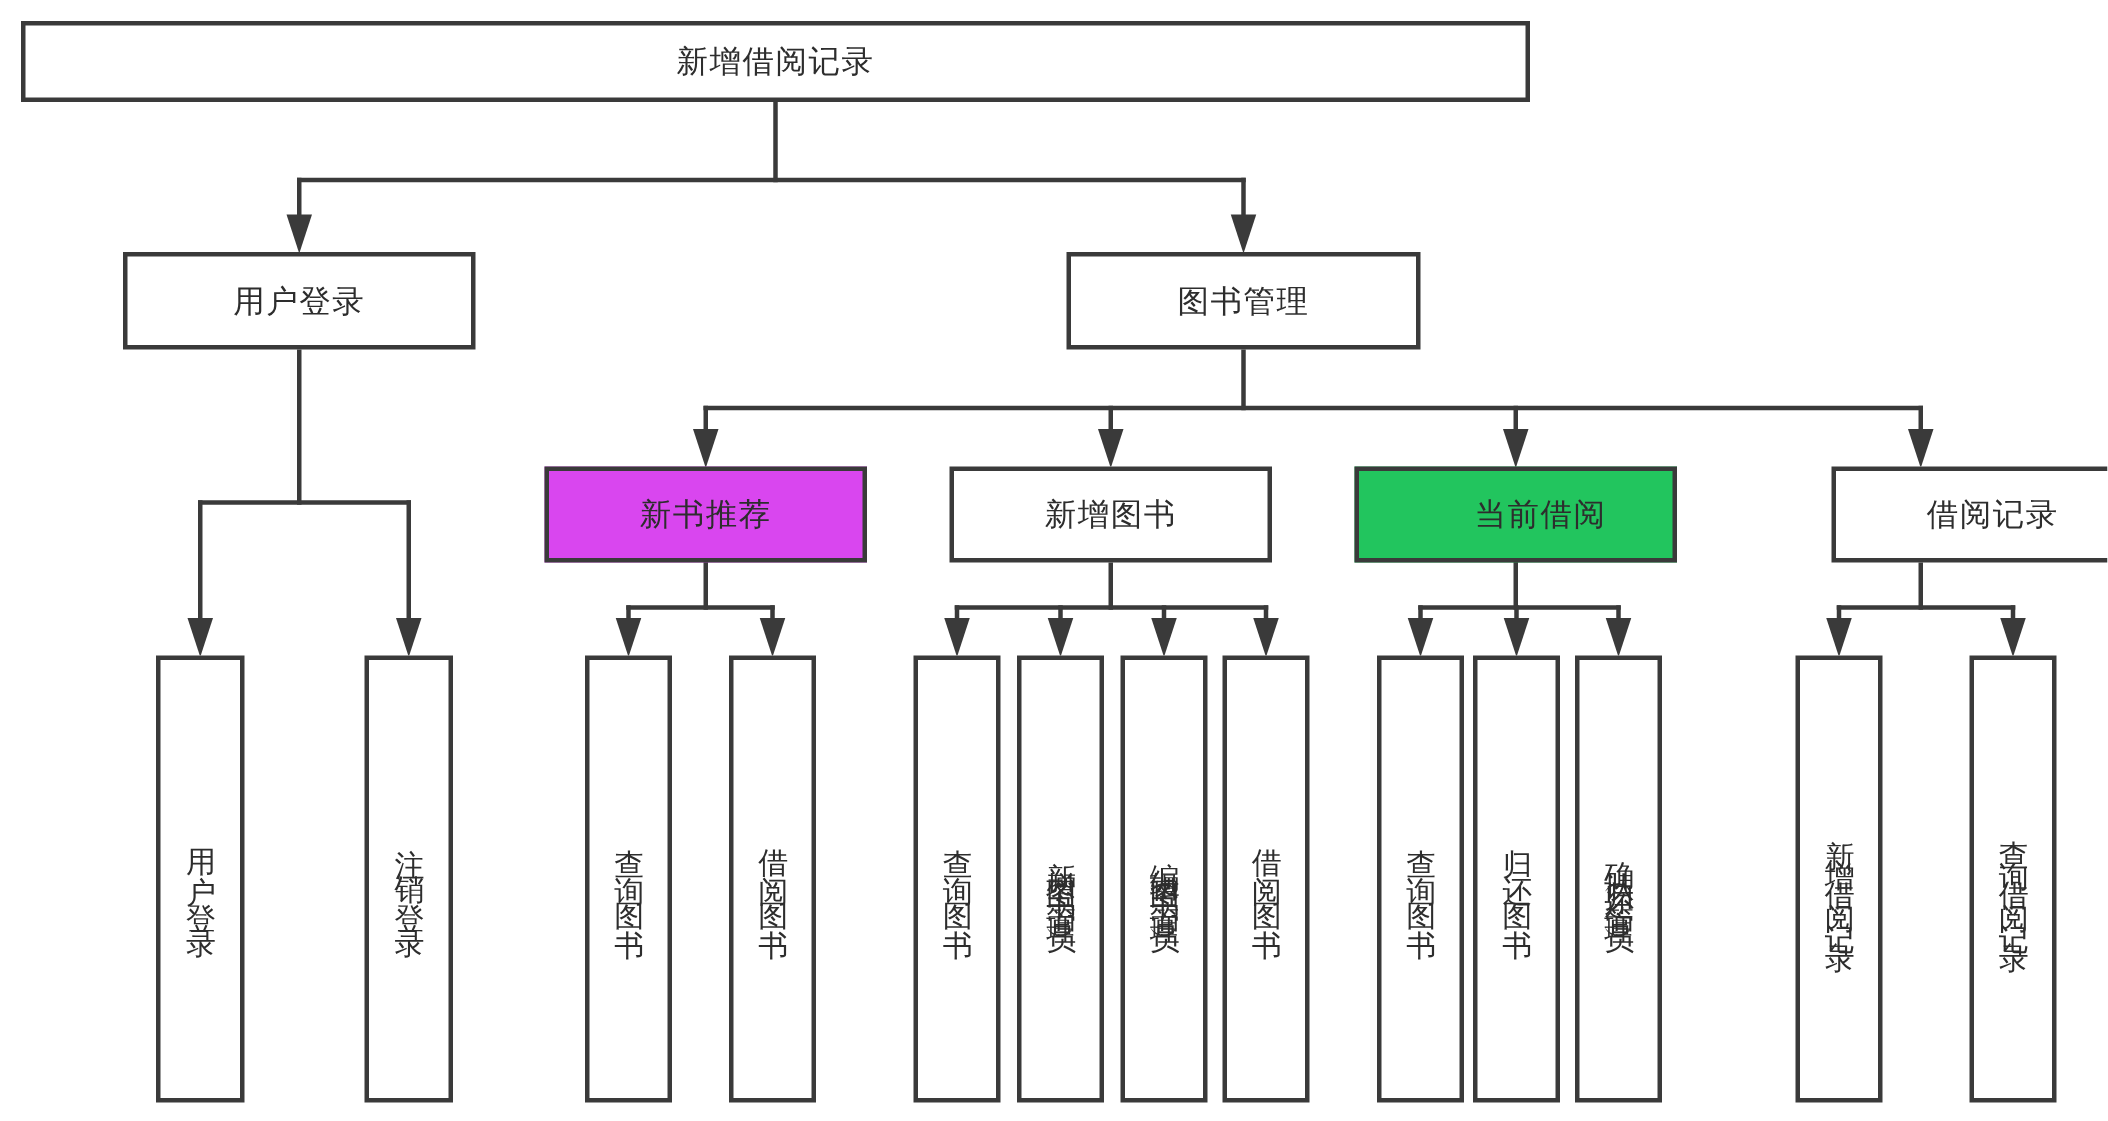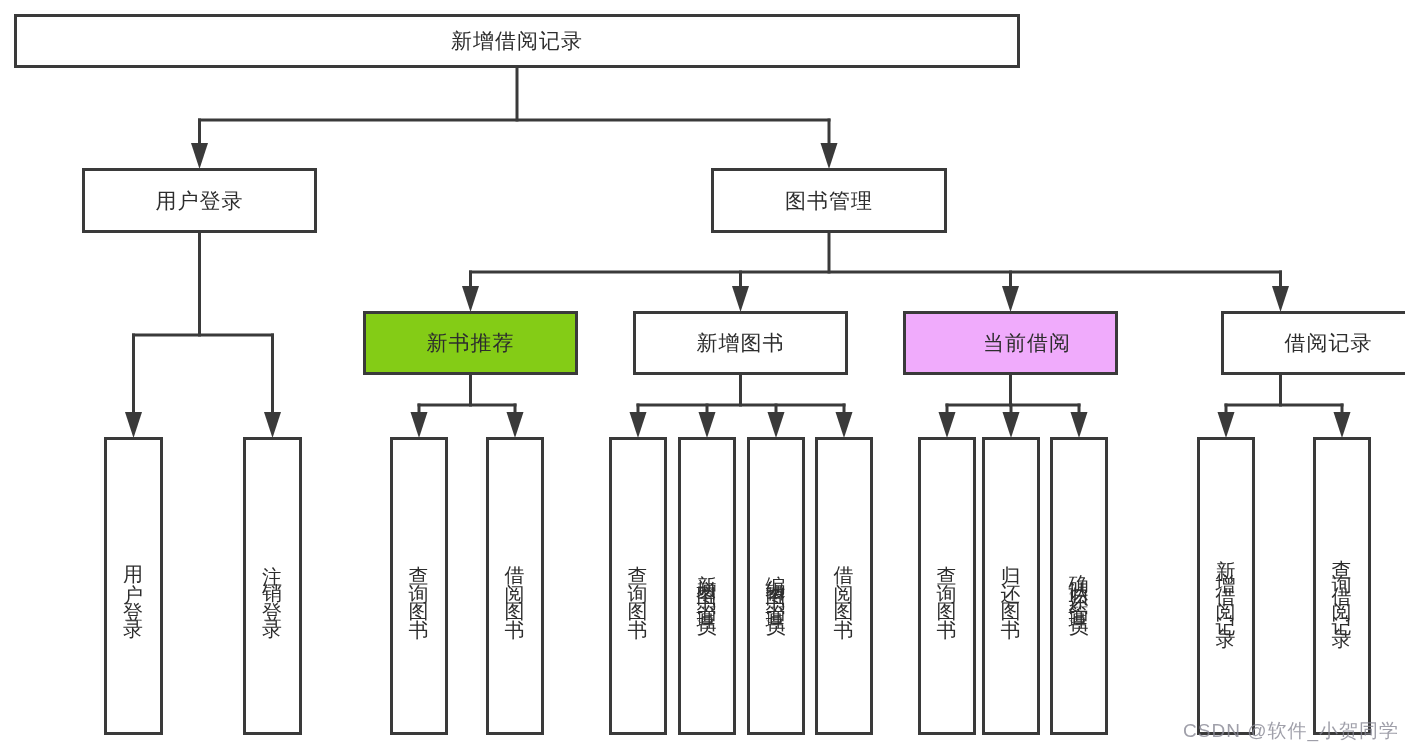--- a/index.html
+++ b/index.html
@@ -112,27 +112,27 @@
   <div id="nodes">
       <div class="node h" style="left: 14px; top: 14px; width: 1006px; height: 54px; border-color: rgb(58, 58, 58); background: rgb(255, 255, 255); color: rgb(45, 45, 45);">
         <span>新增借阅记录</span>
       </div>
       <div class="node h" style="left: 82px; top: 168px; width: 235px; height: 65px; border-color: rgb(58, 58, 58); background: rgb(255, 255, 255); color: rgb(45, 45, 45);">
         <span>用户登录</span>
       </div>
       <div class="node h" style="left: 711px; top: 168px; width: 236px; height: 65px; border-color: rgb(58, 58, 58); background: rgb(255, 255, 255); color: rgb(45, 45, 45); font-family: Liberation Serif, serif;">
         <span>图书管理</span>
       </div>
-      <div class="node h" style="left: 363px; top: 311px; width: 215px; height: 64px; border-color: rgb(58, 58, 58); background: #84cc16; color: rgb(45, 45, 45);">
+      <div class="node h" style="left: 363px; top: 311px; width: 215px; height: 64px; border-color: rgb(58, 58, 58); background: #d946ef; color: rgb(45, 45, 45);">
         <span>新书推荐</span>
       </div>
       <div class="node h" style="left: 633px; top: 311px; width: 215px; height: 64px; border-color: rgb(58, 58, 58); background: rgb(255, 255, 255); color: rgb(45, 45, 45);">
         <span>新增图书</span>
       </div>
-      <div class="node h" style="left: 903px; top: 311px; width: 215px; height: 64px; border-color: rgb(58, 58, 58); background: #f0abfc; color: rgb(45, 45, 45); padding-left: 33px;">
+      <div class="node h" style="left: 903px; top: 311px; width: 215px; height: 64px; border-color: rgb(58, 58, 58); background: #22c55e; color: rgb(45, 45, 45); padding-left: 33px;">
         <span>当前借阅</span>
       </div>
       <div class="node h" style="left: 1173px; top: 311px; width: 215px; height: 64px; border-color: rgb(58, 58, 58); background: rgb(255, 255, 255); color: rgb(45, 45, 45); margin-left: 48px;">
         <span>借阅记录</span>
       </div>
       <div class="node v" style="left: 104px; top: 437px; width: 59px; height: 298px; border-color: rgb(58, 58, 58); background: rgb(255, 255, 255); color: rgb(45, 45, 45);">
         <span style="letter-spacing: 18px;">用户登录</span>
       </div>
       <div class="node v" style="left: 243px; top: 437px; width: 59px; height: 298px; border-color: rgb(58, 58, 58); background: rgb(255, 255, 255); color: rgb(45, 45, 45);">
         <span style="letter-spacing: 18px;">注销登录</span>
@@ -164,14 +164,13 @@
       <div class="node v" style="left: 1050px; top: 437px; width: 58px; height: 298px; border-color: rgb(58, 58, 58); background: rgb(255, 255, 255); color: rgb(45, 45, 45);">
         <span style="letter-spacing: 6px;">确认归还（管理员）</span>
       </div>
       <div class="node v" style="left: 1197px; top: 437px; width: 58px; height: 298px; border-color: rgb(58, 58, 58); background: rgb(255, 255, 255); color: rgb(45, 45, 45);">
         <span style="letter-spacing: 14px;">新增借阅记录</span>
       </div>
       <div class="node v" style="left: 1313px; top: 437px; width: 58px; height: 298px; border-color: rgb(58, 58, 58); background: rgb(255, 255, 255); color: rgb(45, 45, 45);">
         <span style="letter-spacing: 14px;">查询借阅记录</span>
       </div>
     </div>
-  <div class="watermark" style="color: rgba(135, 135, 148, 0.8);">CSDN @软件_小贺同学</div>
 </div>
 
 </body></html>

